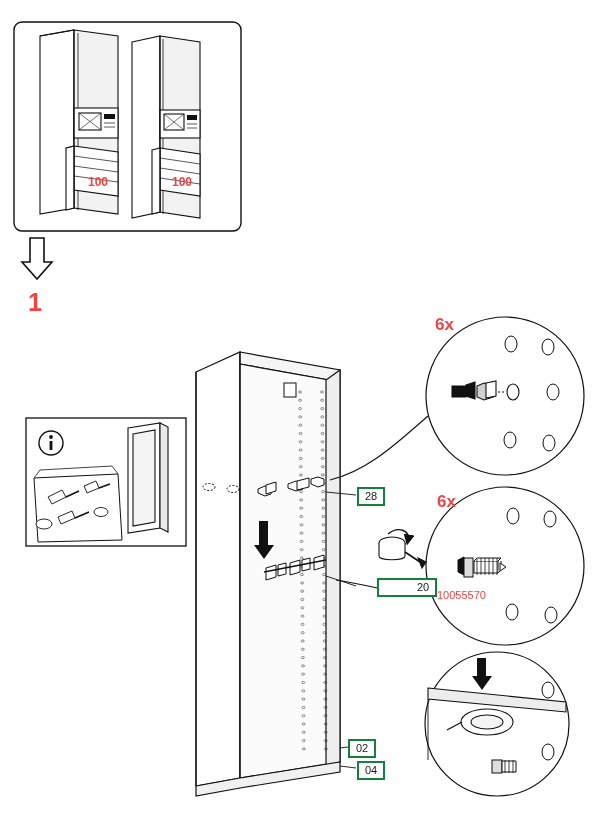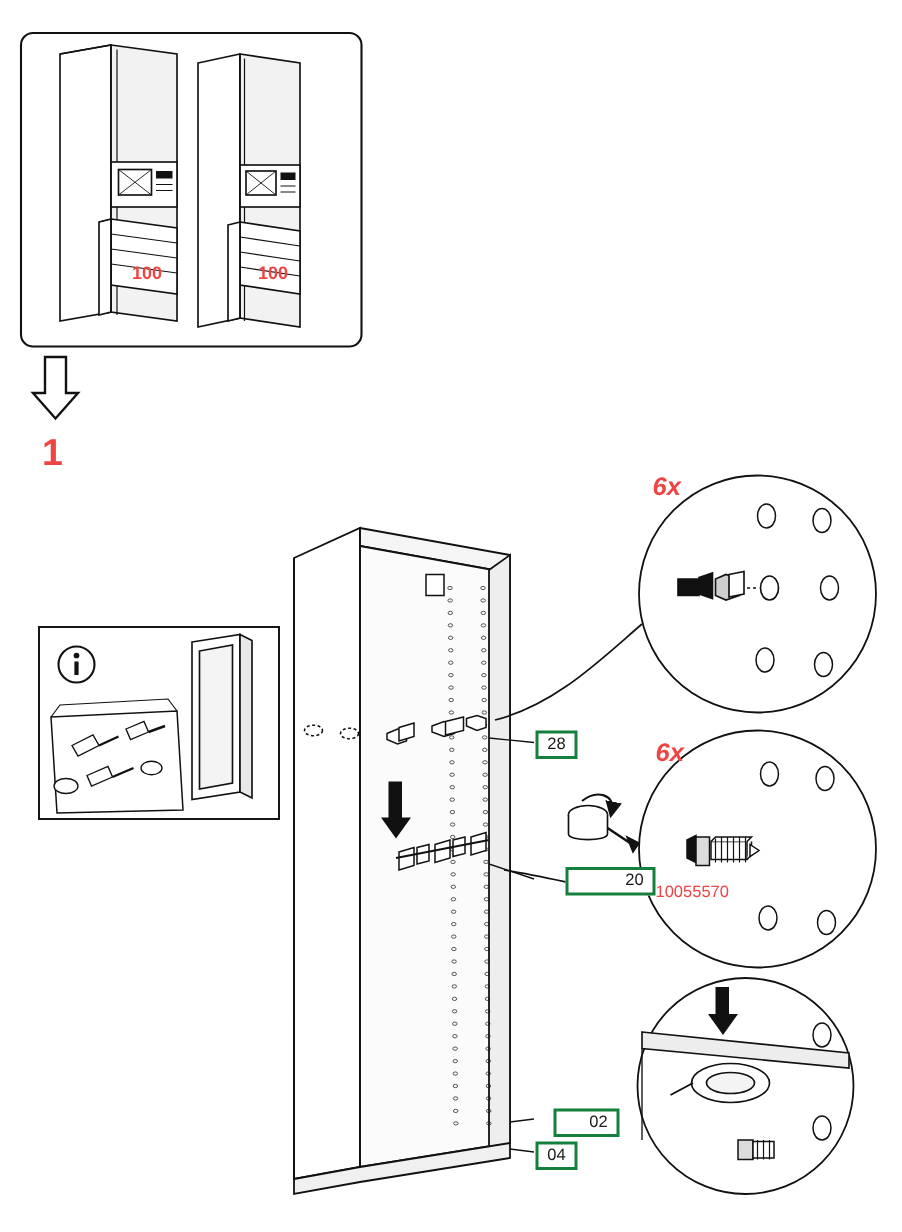--- a/index.html
+++ b/index.html
@@ -34,21 +34,20 @@
     white-space: nowrap;
   }
   .step-number {
     font-size: 25px;
     font-weight: bold;
     letter-spacing: 0px;
   }
   .qty-label {
     font-size: 17px;
     font-weight: bold;
-    font-style: italic;
   }
   .part-code {
     font-size: 11px;
   }
   .ref-box {
     position: absolute;
     border: 2px solid #15803d;
     background: #fff;
     font-size: 11px;
     text-align: center;
@@ -386,17 +385,17 @@
   <div class="txt qty-label" style="left:435px; top:315px;">6x</div>
 
   <div class="txt qty-label" style="left:437px; top:492px;">6x</div>
 
   <div class="txt part-code" style="left:437px; top:589px;">10055570</div>
 
   <div class="ref-box" style="left:357px; top:487px;">28</div>
 
   <div class="ref-box" style="left:377px; top:578px;padding-left:32px;">20</div>
 
-  <div class="ref-box" style="left:369px; top:739px;padding-left:16px;">02</div>
+  <div class="ref-box" style="left:348px; top:739px;">02</div>
 
   <div class="ref-box" style="left:357px; top:761px;">04</div>
 
 </div>
 
 </body></html>

